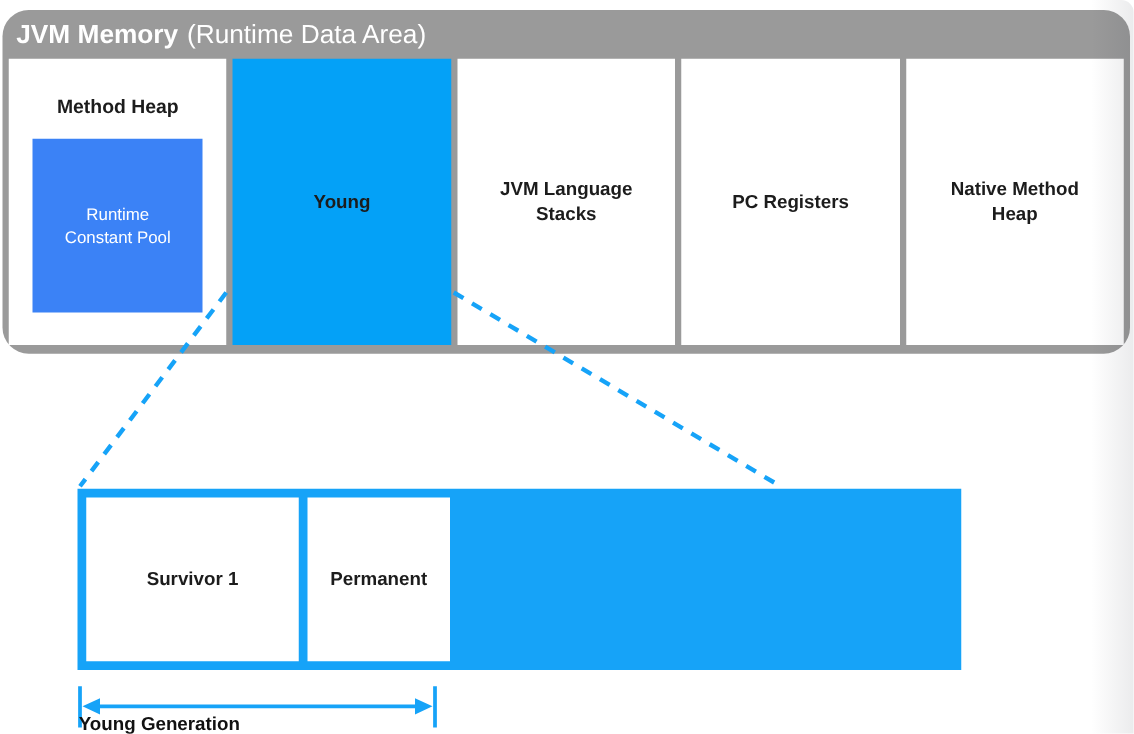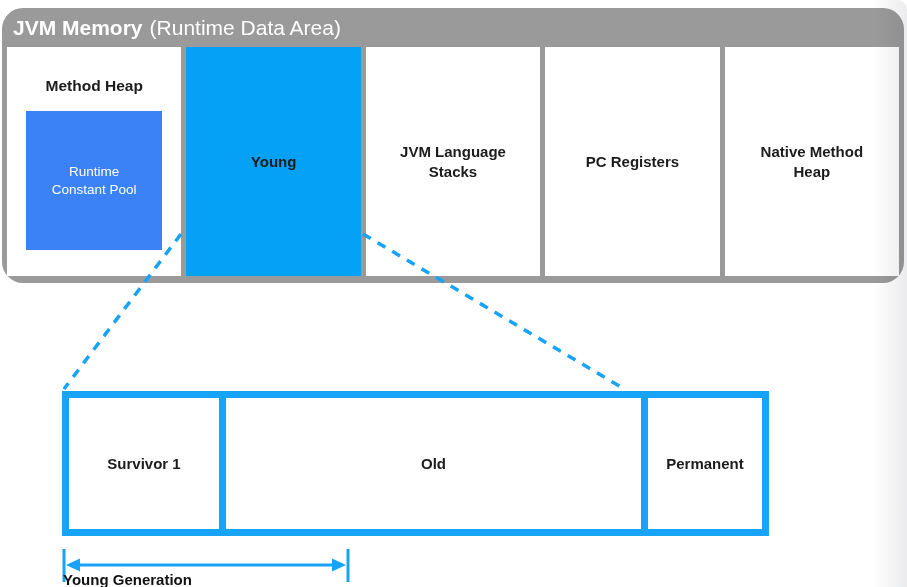--- a/index.html
+++ b/index.html
@@ -57,21 +57,21 @@
   .heap-detail{
     position:absolute;left:62px;top:391px;width:707px;height:145px;
     background:#16a3f8;box-sizing:border-box;padding:7px;
     display:flex;gap:7px;
   }
   .region{
     background:#ffffff;display:flex;align-items:center;justify-content:center;
     font-size:15px;font-weight:600;color:#1c1c1c;
   }
   .r-eden{width:128px;}
-  .surv-col{width:150px;display:flex;flex-direction:row;gap:8px;}
+  .surv-col{width:170px;display:flex;flex-direction:row;gap:8px;}
   .surv-col .region{flex:1;}
   .r-old{flex:1;}
   .r-perm{width:114px;}
 
   .yg-label{
     position:absolute;left:63px;top:571px;width:286px;
     text-align:left;font-size:15px;font-weight:700;color:#111111;
   }
 
   .overlay{position:absolute;left:0;top:0;pointer-events:none;}
@@ -124,23 +124,20 @@
     <polygon points="66,565 80,558.5 80,571.5" fill="#16a3f8"></polygon>
     <polygon points="346,565 332,558.5 332,571.5" fill="#16a3f8"></polygon>
   </svg>
 
   <div class="heap-detail">
     <div class="surv-col">
       <div class="region">
         <span>Survivor 1</span>
       </div>
     </div>
-    <div class="region r-old">
-      <span>Old</span>
-    </div>
     <div class="region r-perm">
       <span>Permanent</span>
     </div>
   </div>
 
   <div class="yg-label">Young Generation</div>
 
   <div class="edge-shade"></div>
 </div>
 

